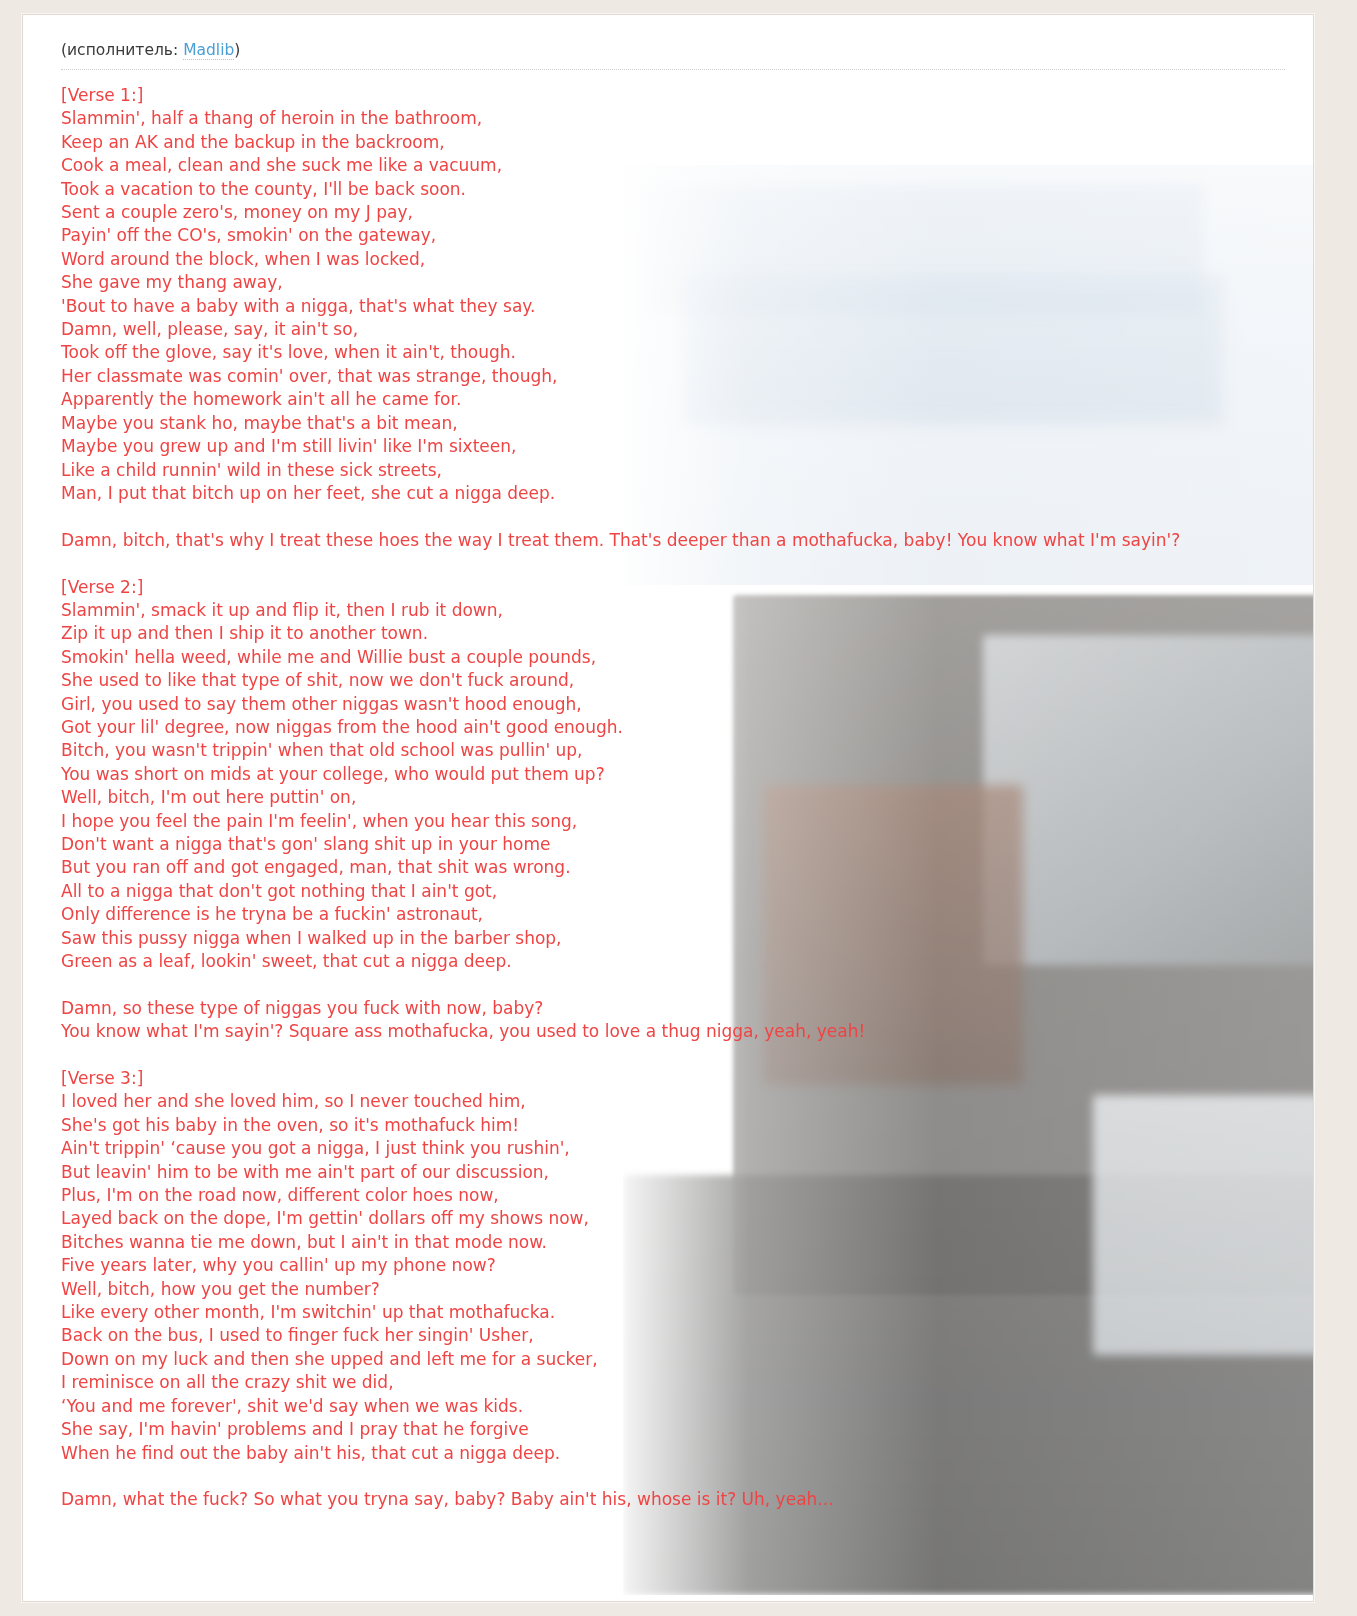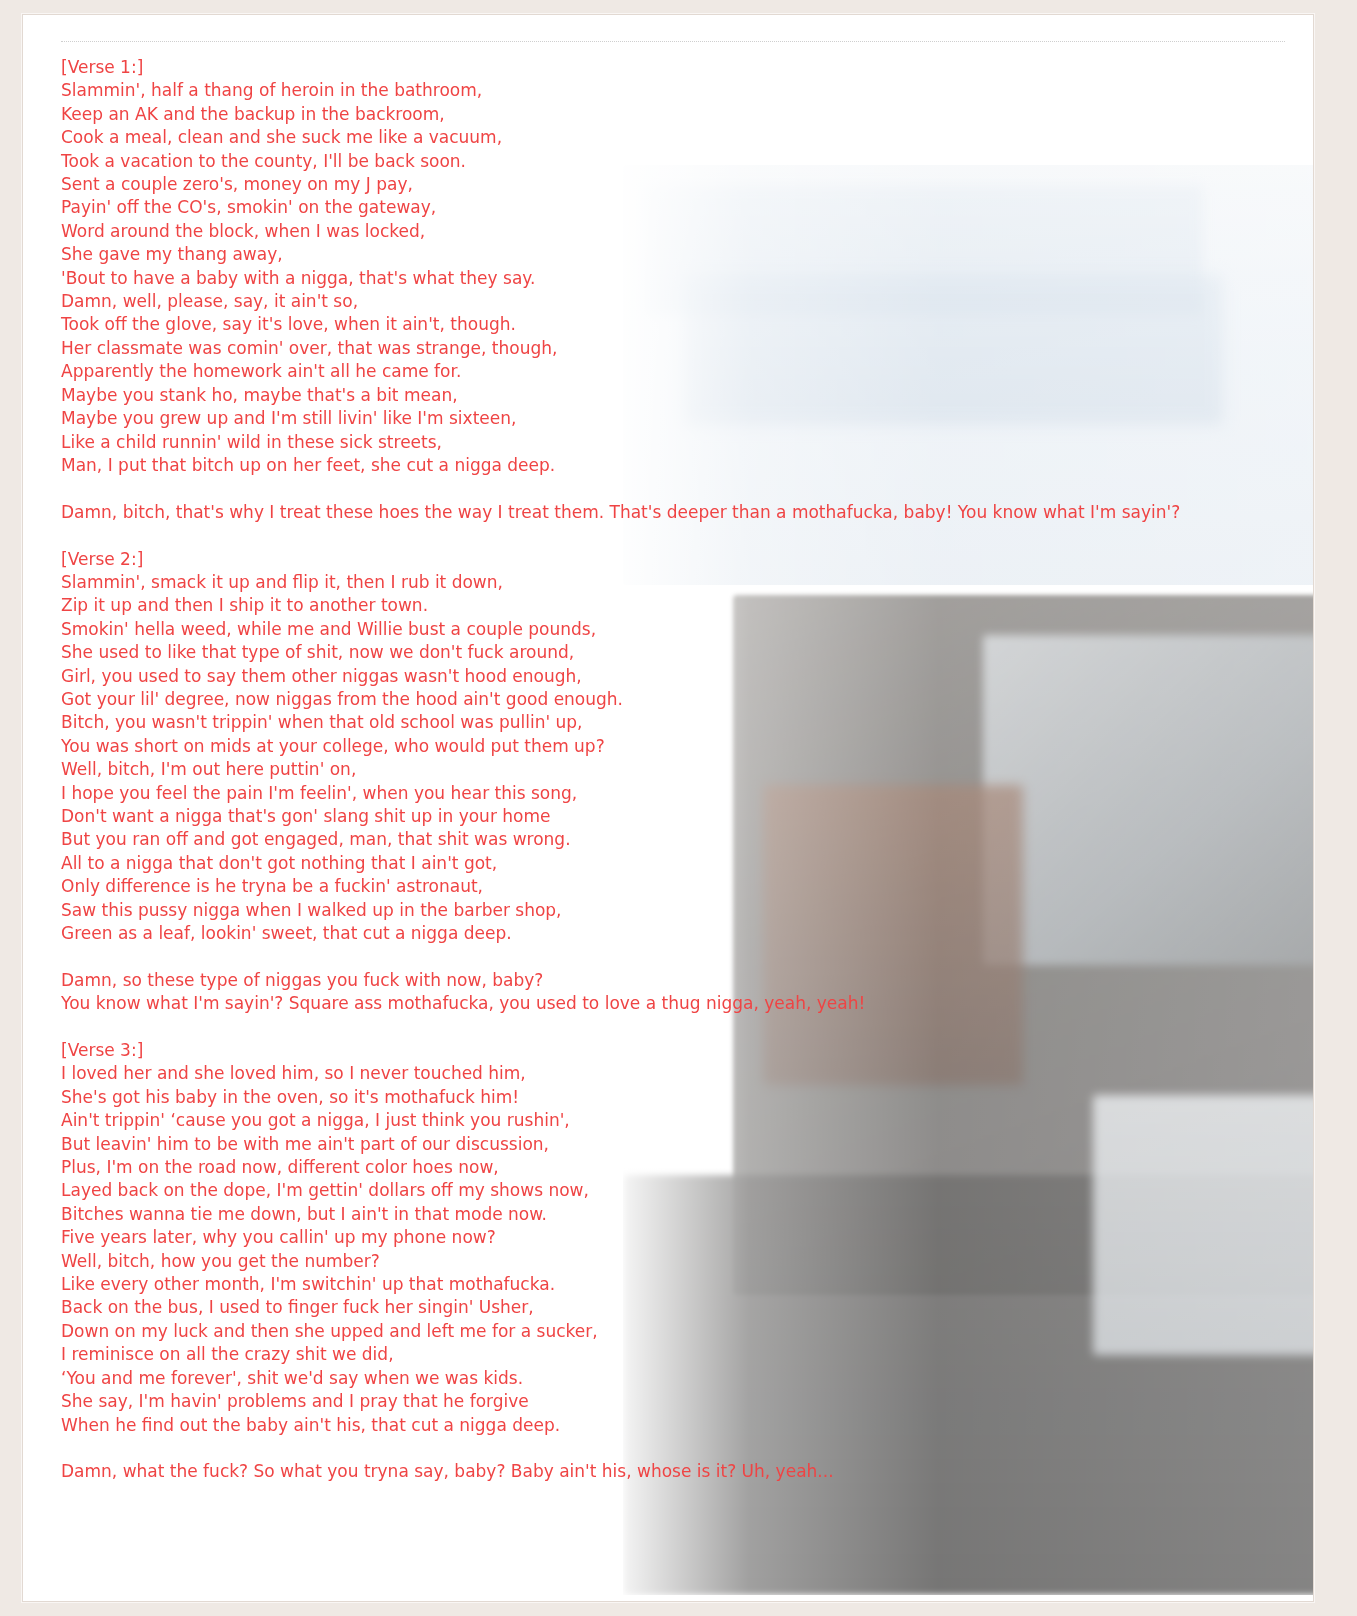--- a/index.html
+++ b/index.html
@@ -145,17 +145,18 @@
     <div class="layer bg-c"></div>
     <div class="layer bg-d"></div>
     <div class="layer bg-e"></div>
     <div class="layer bg-f"></div>
     <div class="layer bg-g"></div>
     <div class="layer bg-h"></div>
     <div class="bg-fade"></div>
   </div>
 
   <div class="content">
+    <div class="artist-line"><span>(исполнитель:</span> <a class="artist-link" href="#">Madlib</a><span>)</span></div>
     <hr class="divider">
     <div class="lyrics"><span class="line">[Verse 1:]</span><span class="line">Slammin', half a thang of heroin in the bathroom,</span><span class="line">Keep an AK and the backup in the backroom,</span><span class="line">Cook a meal, clean and she suck me like a vacuum,</span><span class="line">Took a vacation to the county, I'll be back soon.</span><span class="line">Sent a couple zero's, money on my J pay,</span><span class="line">Payin' off the CO's, smokin' on the gateway,</span><span class="line">Word around the block, when I was locked,</span><span class="line">She gave my thang away,</span><span class="line">'Bout to have a baby with a nigga, that's what they say.</span><span class="line">Damn, well, please, say, it ain't so,</span><span class="line">Took off the glove, say it's love, when it ain't, though.</span><span class="line">Her classmate was comin' over, that was strange, though,</span><span class="line">Apparently the homework ain't all he came for.</span><span class="line">Maybe you stank ho, maybe that's a bit mean,</span><span class="line">Maybe you grew up and I'm still livin' like I'm sixteen,</span><span class="line">Like a child runnin' wild in these sick streets,</span><span class="line">Man, I put that bitch up on her feet, she cut a nigga deep.</span><span class="blank"></span><span class="line">Damn, bitch, that's why I treat these hoes the way I treat them. That's deeper than a mothafucka, baby! You know what I'm sayin'?</span><span class="blank"></span><span class="line">[Verse 2:]</span><span class="line">Slammin', smack it up and flip it, then I rub it down,</span><span class="line">Zip it up and then I ship it to another town.</span><span class="line">Smokin' hella weed, while me and Willie bust a couple pounds,</span><span class="line">She used to like that type of shit, now we don't fuck around,</span><span class="line">Girl, you used to say them other niggas wasn't hood enough,</span><span class="line">Got your lil' degree, now niggas from the hood ain't good enough.</span><span class="line">Bitch, you wasn't trippin' when that old school was pullin' up,</span><span class="line">You was short on mids at your college, who would put them up?</span><span class="line">Well, bitch, I'm out here puttin' on,</span><span class="line">I hope you feel the pain I'm feelin', when you hear this song,</span><span class="line">Don't want a nigga that's gon' slang shit up in your home</span><span class="line">But you ran off and got engaged, man, that shit was wrong.</span><span class="line">All to a nigga that don't got nothing that I ain't got,</span><span class="line">Only difference is he tryna be a fuckin' astronaut,</span><span class="line">Saw this pussy nigga when I walked up in the barber shop,</span><span class="line">Green as a leaf, lookin' sweet, that cut a nigga deep.</span><span class="blank"></span><span class="line">Damn, so these type of niggas you fuck with now, baby?</span><span class="line">You know what I'm sayin'? Square ass mothafucka, you used to love a thug nigga, yeah, yeah!</span><span class="blank"></span><span class="line">[Verse 3:]</span><span class="line">I loved her and she loved him, so I never touched him,</span><span class="line">She's got his baby in the oven, so it's mothafuck him!</span><span class="line">Ain't trippin' ‘cause you got a nigga, I just think you rushin',</span><span class="line">But leavin' him to be with me ain't part of our discussion,</span><span class="line">Plus, I'm on the road now, different color hoes now,</span><span class="line">Layed back on the dope, I'm gettin' dollars off my shows now,</span><span class="line">Bitches wanna tie me down, but I ain't in that mode now.</span><span class="line">Five years later, why you callin' up my phone now?</span><span class="line">Well, bitch, how you get the number?</span><span class="line">Like every other month, I'm switchin' up that mothafucka.</span><span class="line">Back on the bus, I used to finger fuck her singin' Usher,</span><span class="line">Down on my luck and then she upped and left me for a sucker,</span><span class="line">I reminisce on all the crazy shit we did,</span><span class="line">‘You and me forever', shit we'd say when we was kids.</span><span class="line">She say, I'm havin' problems and I pray that he forgive</span><span class="line">When he find out the baby ain't his, that cut a nigga deep.</span><span class="blank"></span><span class="line">Damn, what the fuck? So what you tryna say, baby? Baby ain't his, whose is it? Uh, yeah...</span></div>
   </div>
 
 </div>
 
 </body></html>

